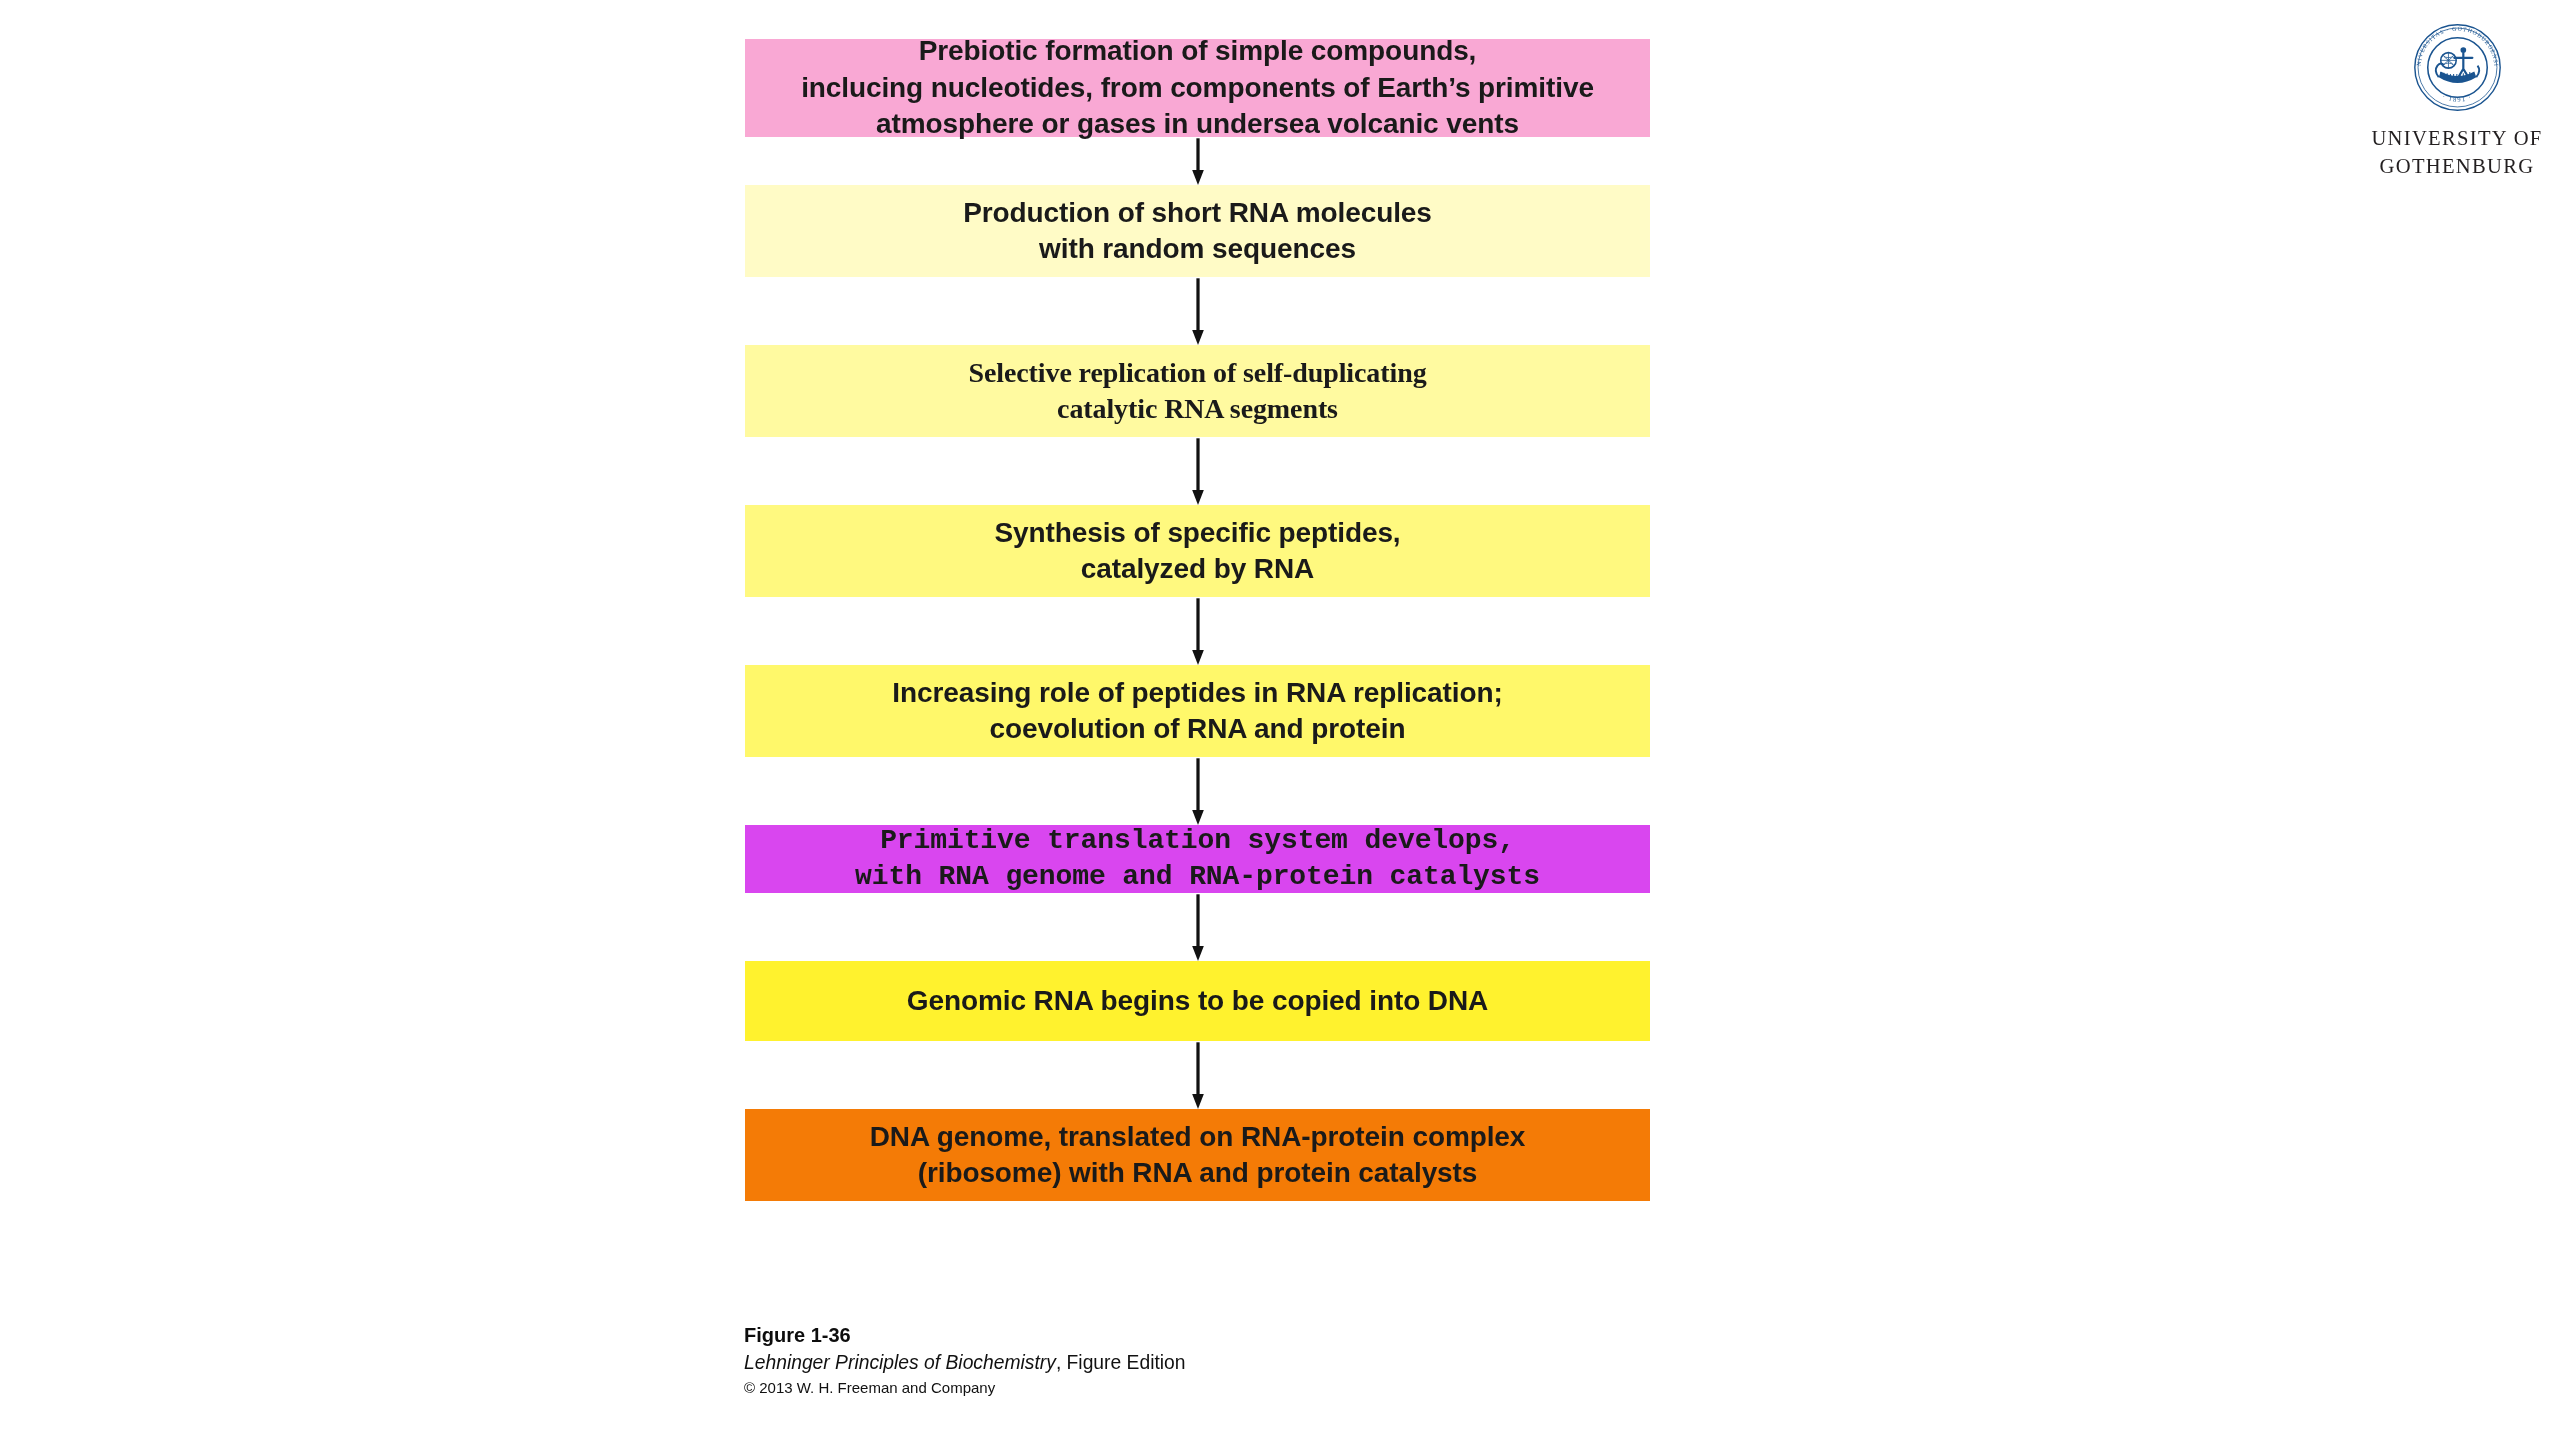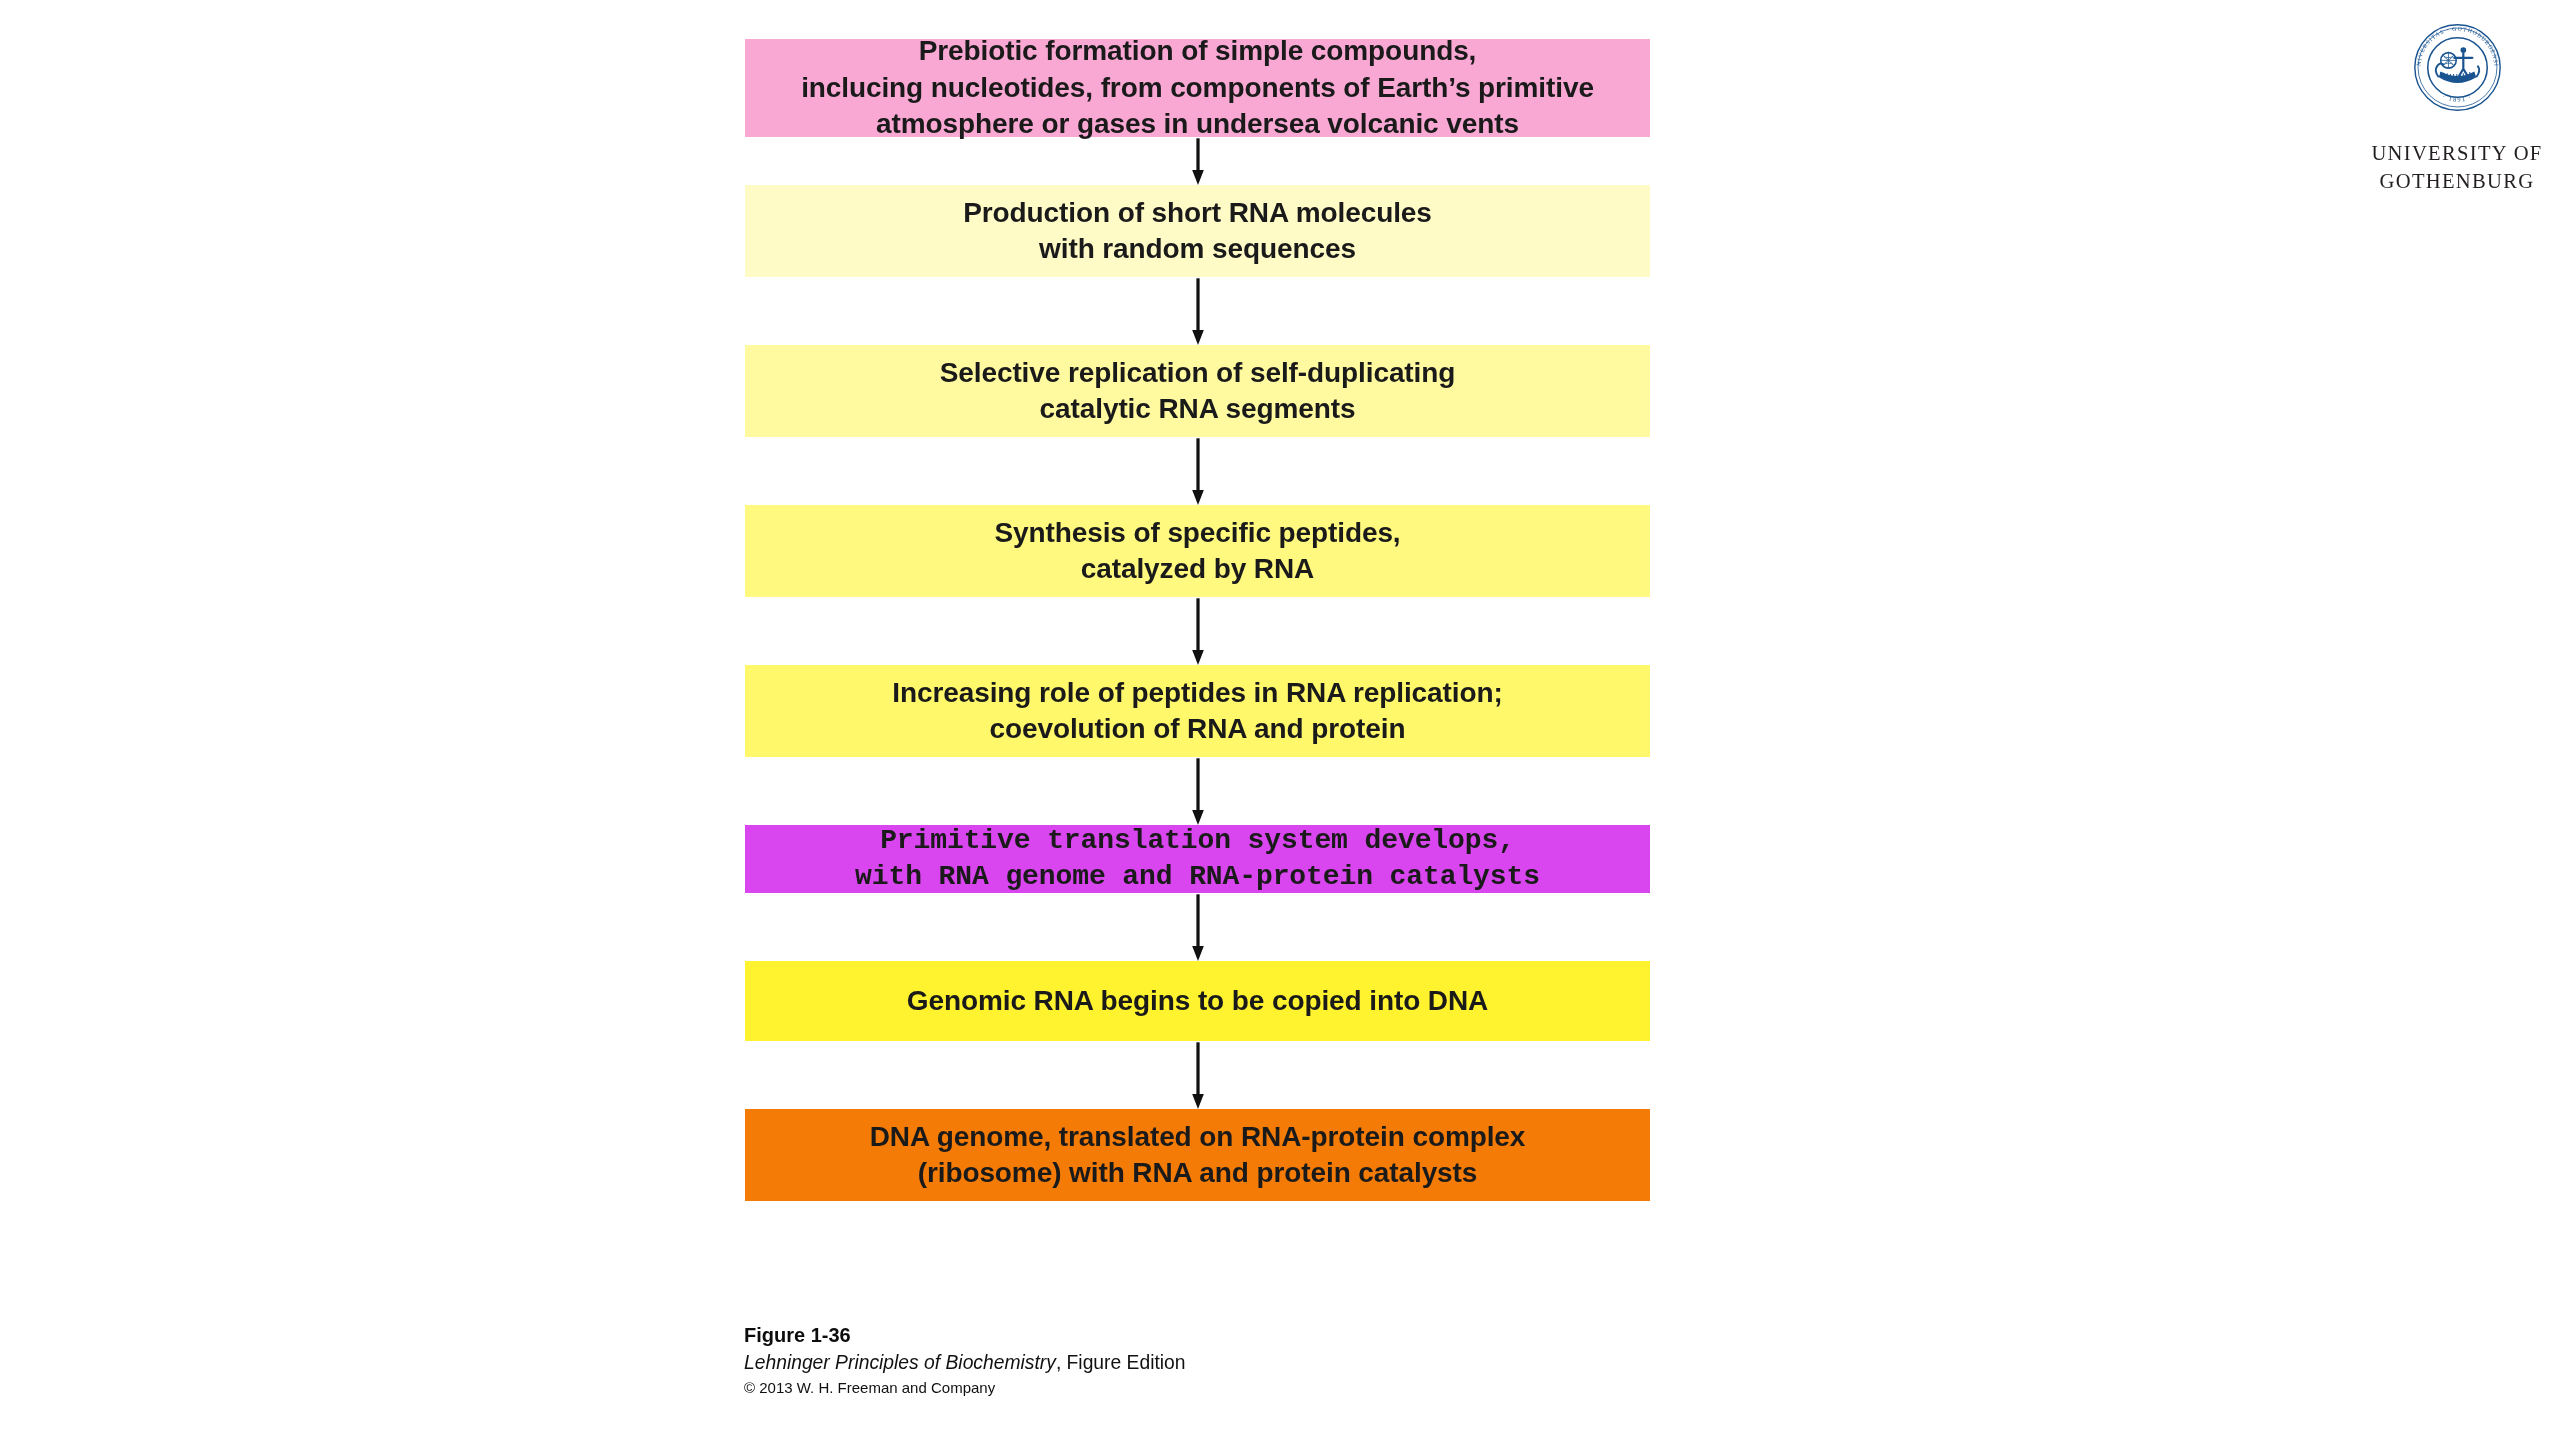--- a/index.html
+++ b/index.html
@@ -86,21 +86,21 @@
     left: 2349px;
     top: 19.3px;
     width: 216px;
     text-align: center;
   }
   #logo .seal {
     display: block;
     margin: 0 auto;
   }
   #logo .logo-text {
-    margin-top: 24px;
+    margin-top: 9px;
     font-family: "Liberation Serif", serif;
     font-size: 20.6px;
     letter-spacing: 1.3px;
     line-height: 1.33;
     color: #231f20;
     white-space: pre-line;
   }
 </style>
 </head>
 <body>
@@ -120,21 +120,21 @@
     <div class="flow-box" style="background: rgb(255, 251, 198); height: 92px;">
       <span class="box-text">Production of short RNA molecules
 with random sequences</span>
     </div>
     <div class="arrow-wrap" style="height: 68px;">
       <svg width="26" height="68" viewBox="0 0 40 105" aria-hidden="true">
         <line x1="20" y1="2" x2="20" y2="85" stroke="#111111" stroke-width="5"></line>
         <polygon points="20,105 11,82 29,82" fill="#111111"></polygon>
       </svg>
     </div>
-    <div class="flow-box" style="background: rgb(255, 250, 160); height: 92px;">
+    <div class="flow-box" style="background: rgb(255, 250, 160); height: 92px; font-family: Liberation Serif, serif;">
       <span class="box-text">Selective replication of self-duplicating
 catalytic RNA segments</span>
     </div>
     <div class="arrow-wrap" style="height: 68px;">
       <svg width="26" height="68" viewBox="0 0 40 105" aria-hidden="true">
         <line x1="20" y1="2" x2="20" y2="85" stroke="#111111" stroke-width="5"></line>
         <polygon points="20,105 11,82 29,82" fill="#111111"></polygon>
       </svg>
     </div>
     <div class="flow-box" style="background: rgb(255, 249, 127); height: 92px;">

